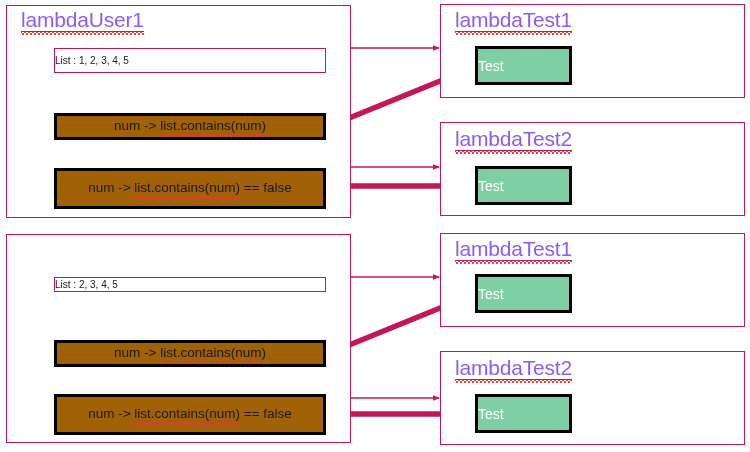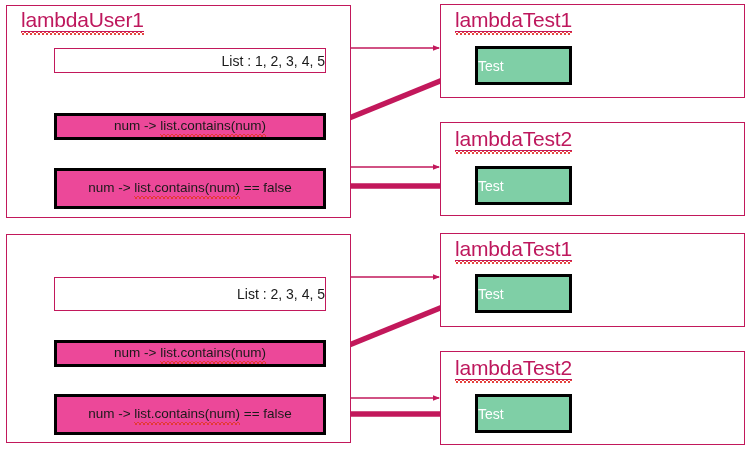--- a/index.html
+++ b/index.html
@@ -23,21 +23,21 @@
   
   .panel {
     position: absolute;
     box-sizing: border-box;
     border: 1.5px solid #C2185B;
     background: #ffffff;
   }
   .panel-title {
     position: absolute;
     font-size: 21px;
-    color: #be185d;
+    color: #8b5cf6;
     letter-spacing: -0.2px;
     white-space: nowrap;
     border-bottom: 1.5px solid #C2185B;
     padding-bottom: 0px;
     line-height: 1.1;
   }
   
   .squiggle::after {
     content: "";
     position: absolute;
@@ -54,32 +54,31 @@
   }
 
   
   .list-box {
     position: absolute;
     box-sizing: border-box;
     border: 1.2px solid #C2185B;
     background: #ffffff;
     display: flex;
     align-items: center;
-    justify-content: flex-end;
-    font-size: 14px;
+    justify-content: flex-start;
+    font-size: 10px;
     color: #1a1a1a;
-    padding-left: 48px;
   }
 
   
   .lambda-box {
     position: absolute;
     box-sizing: border-box;
     border: 3px solid #000000;
-    background: #ec4899;
+    background: #a16207;
     display: flex;
     align-items: center;
     justify-content: center;
     text-align: center;
     font-size: 13.5px;
     color: #1a1a1a;
     line-height: 1.25;
     padding: 0 17px;
   }
   .lambda-box .expr { position: relative; display: inline-block; }
@@ -181,21 +180,21 @@
   <div class="panel" style="left:440px; top:122px; width:305px; height:94px;">
   </div>
   <div class="panel-title squiggle" style="left:455px; top:127px;">lambdaTest2</div>
   <div class="test-box" style="left:475px; top:166px; width:97px; height:39px;">
     <span>Test</span>
   </div>
 
   <div class="panel" style="left:6px; top:234px; width:345px; height:209px;">
   </div>
 
-  <div class="list-box" style="left:54px; top:277px; width:272px; height:34px;">
+  <div class="list-box" style="left:54px; top:277px; width:272px; height:15px;">
     <span>List : 2, 3, 4, 5</span>
   </div>
 
   <div class="lambda-box" style="left:54px; top:340px; width:272px; height:27px;">
     <span class="expr">
       <span>num -&gt; </span><span class="u">list.contains(num)</span><span></span>
     </span>
   </div>
 
   <div class="lambda-box" style="left:54px; top:394px; width:272px; height:41px;">

